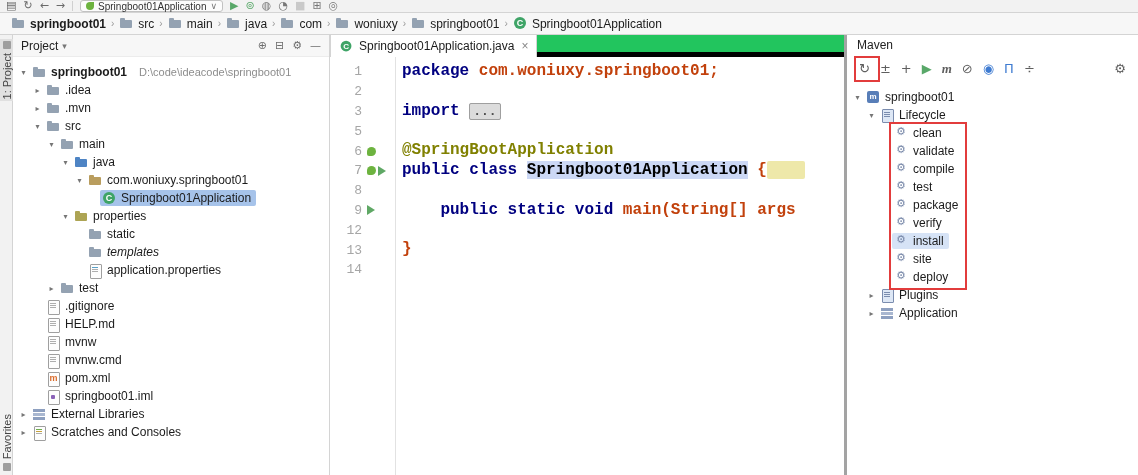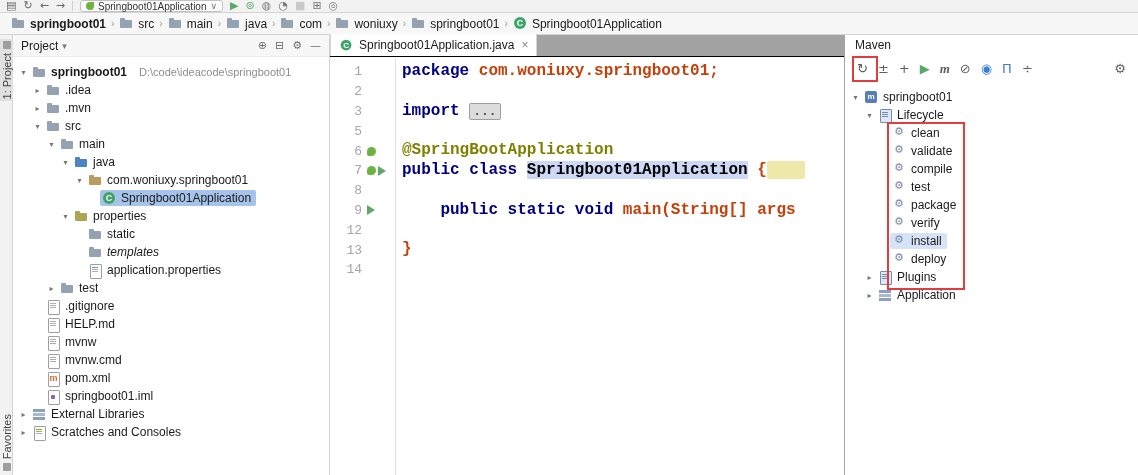--- a/index.html
+++ b/index.html
@@ -80,21 +80,21 @@
     background:#587eb8;color:#fff;font:bold 8px/12px "Liberation Sans",sans-serif;text-align:center}
   .ic-lifecycle::before{content:"";position:absolute;left:2px;top:0;width:10px;height:12px;
     background:#dde7f5;border:1px solid #7a8cae;border-radius:1px}
   .ic-lifecycle::after{content:"";position:absolute;left:4px;top:3px;width:6px;height:1px;background:#7a8cae;
     box-shadow:0 2px 0 #7a8cae,0 4px 0 #7a8cae}
   .ic-goal::before{content:"⚙";position:absolute;left:2px;top:-2px;color:#7787a8;font-size:11px;
     font-family:"DejaVu Sans",sans-serif}
 
   
   .editor-area{flex:1;display:flex;flex-direction:column;min-width:0;background:#fff}
-  .tabbar{height:22px;flex:0 0 22px;background:#a3a3a3;border-bottom:1px solid #000000;display:flex;align-items:flex-end}
+  .tabbar{height:22px;flex:0 0 22px;background:#22c55e;border-bottom:5px solid #000000;display:flex;}
   .tab{height:22px;display:inline-flex;align-items:center;gap:5px;padding:0 8px;background:#fff;
     border-right:1px solid #d4d4d4;border-left:1px solid #d4d4d4;font-size:12px}
   .tab-ic{transform:scale(.9)}
   .tab-close{color:#888;font-size:12px;margin-left:2px;cursor:default}
   .editor{flex:1;display:flex;min-height:0;background:#fff;overflow:hidden}
   .gutter{width:66px;flex:0 0 66px;border-right:1px solid #e2e2e2;padding-top:5px;background:#fff}
   .gline{height:19.8px;display:flex;align-items:center}
   .lnum{width:32px;text-align:right;color:#a6a6a6;font:13px "Liberation Mono",monospace;flex:0 0 32px}
   .gslot{flex:1;display:flex;align-items:center;gap:2px;padding-left:5px}
   .g-bean{width:9px;height:9px;border-radius:50% 50% 50% 2px;background:#6db33f;display:inline-block}
@@ -103,21 +103,21 @@
     line-height:19.8px;overflow:hidden;white-space:pre}
   .cline{height:19.8px}
   .tk-kw{color:#000080}
   .tk-pl{color:#c2410c}
   .tk-ann{color:#808000}
   .tk-fold{background:#dcdcdc;border:1px solid #9f9f9f;color:#4d4d4d;font-size:13px;padding:0 3px;border-radius:2px;font-weight:bold}
   .tk-hl{background:#ccd8f5;color:#000}
   .tk-caret{background:#eee8a9;border-radius:2px}
 
   
-  .maven-panel{width:294px;flex:0 0 294px;background:#fff;border-left:1px solid #a3a3a3;
+  .maven-panel{width:294px;flex:0 0 294px;background:#fff;border-left:3px solid #a3a3a3;
     display:flex;flex-direction:column;position:relative;overflow:hidden}
   .maven-header{height:20px;flex:0 0 20px;display:flex;align-items:center;padding:0 10px;font-size:12px;color:#222}
   .maven-toolbar{height:27px;flex:0 0 27px;display:flex;align-items:center;gap:10px;padding:0 12px}
   .mv-icon{font-size:13px;color:#5f5f5f;font-family:"DejaVu Sans",sans-serif;cursor:default}
   .ann-box{position:absolute;border:2px solid #e23c3c;pointer-events:none;z-index:5}
   #ann-refresh{left:7px;top:21px;width:26px;height:26px}
   #ann-goals{left:42px;top:87px;width:78px;height:168px}
 </style>
 </head>
 <body>
@@ -511,20 +511,27 @@
             <span class="arrow"></span>
             <span class="row-content selected-soft">
               <span class="ticon ic-goal"></span>
               <span class="tlabel">install</span>
             </span>
           </div>
           <div class="tree-row" style="padding-left: 32px;">
             <span class="arrow"></span>
             <span class="row-content">
               <span class="ticon ic-goal"></span>
+              <span class="tlabel">site</span>
+            </span>
+          </div>
+          <div class="tree-row" style="padding-left: 32px;">
+            <span class="arrow"></span>
+            <span class="row-content">
+              <span class="ticon ic-goal"></span>
               <span class="tlabel">deploy</span>
             </span>
           </div>
           <div class="tree-row" style="padding-left: 18px;">
             <span class="arrow">▸</span>
             <span class="row-content">
               <span class="ticon ic-lifecycle"></span>
               <span class="tlabel">Plugins</span>
             </span>
           </div>

